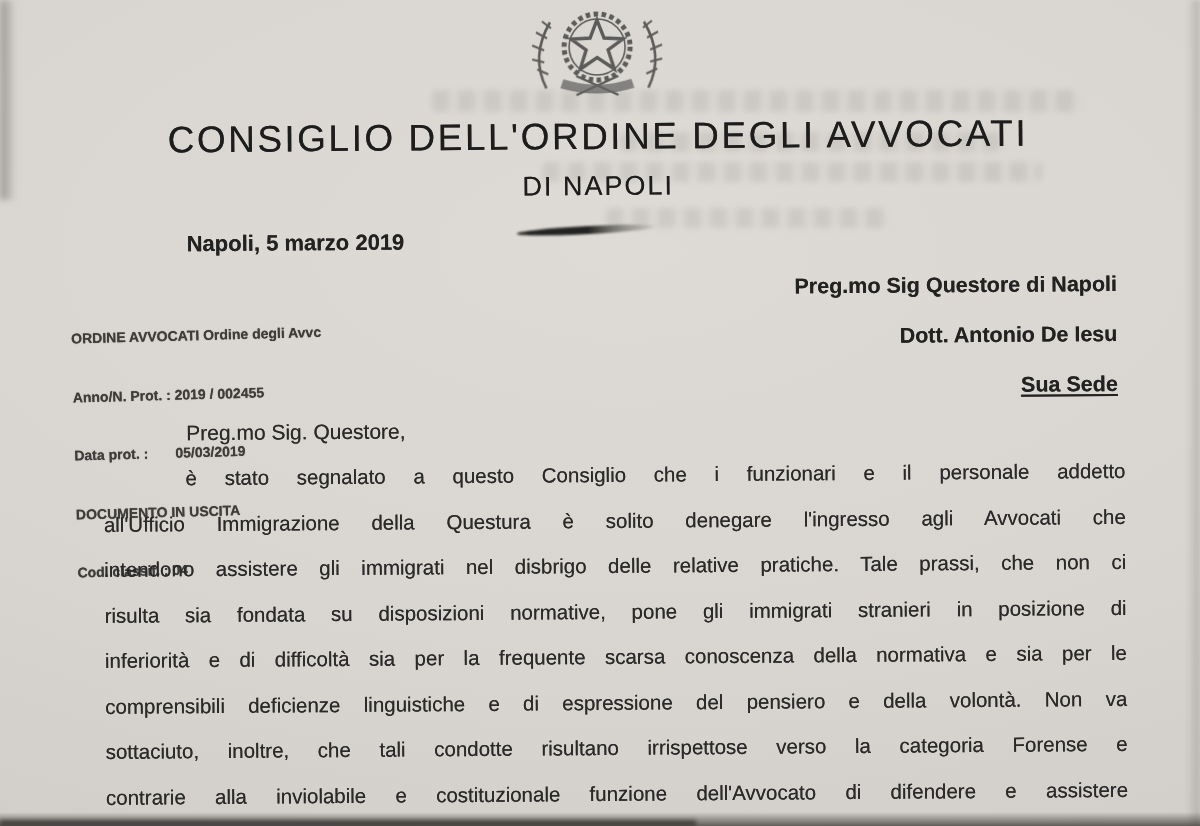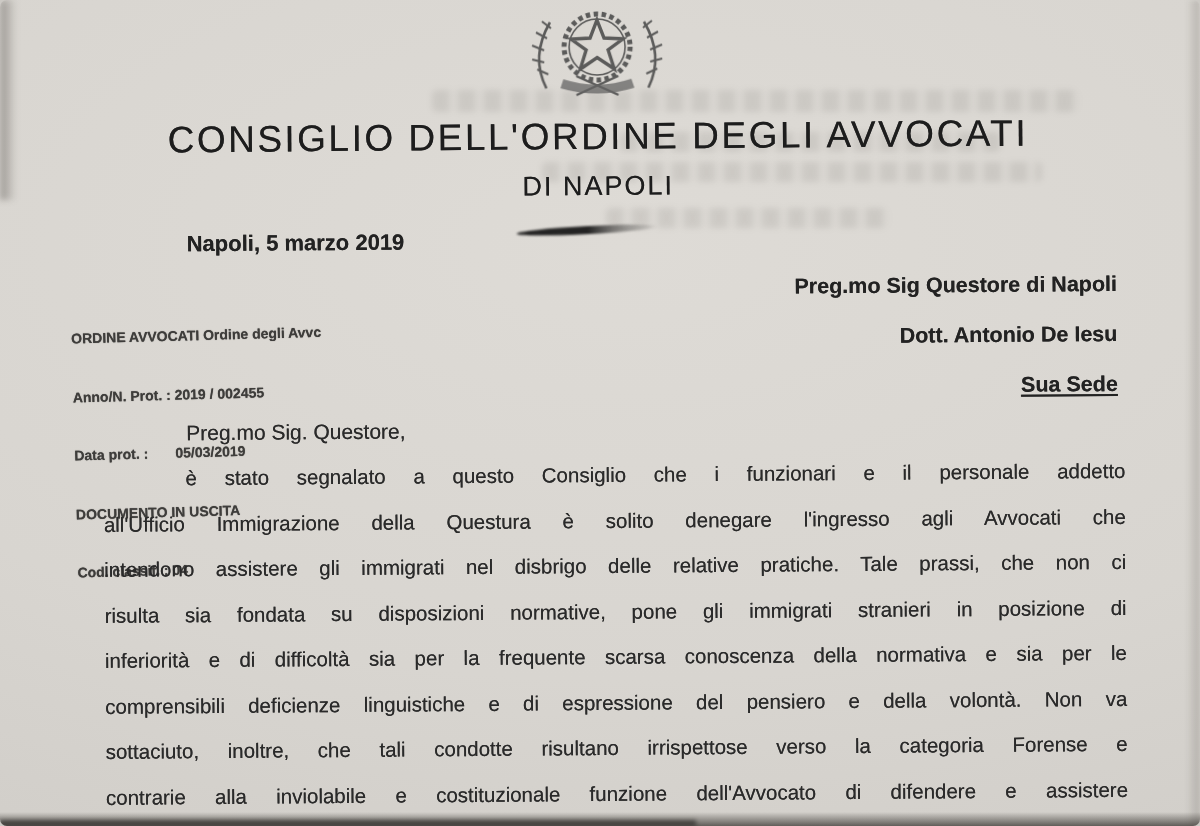--- a/index.html
+++ b/index.html
@@ -8,21 +8,20 @@
     overflow: hidden;
     background: #cdcac5;
     font-family: "Liberation Sans", sans-serif;
   }
   .page {
     position: relative;
     width: 1200px; height: 826px;
     background: radial-gradient(130% 95% at 52% 30%, #dedbd6 0%, #d8d5d0 55%, #cecbc6 100%);
     overflow: hidden;
     color: #262626;
-    border-radius: 7px;
   }
   .content {
     position: absolute; inset: 0;
     transform: rotate(-0.45deg);
     text-shadow: 0 0 0.6px rgba(45,45,45,.85);
   }
   
   .emblem {
     position: absolute; left: 513px; top: 0px;
     width: 174px; height: 100px;

